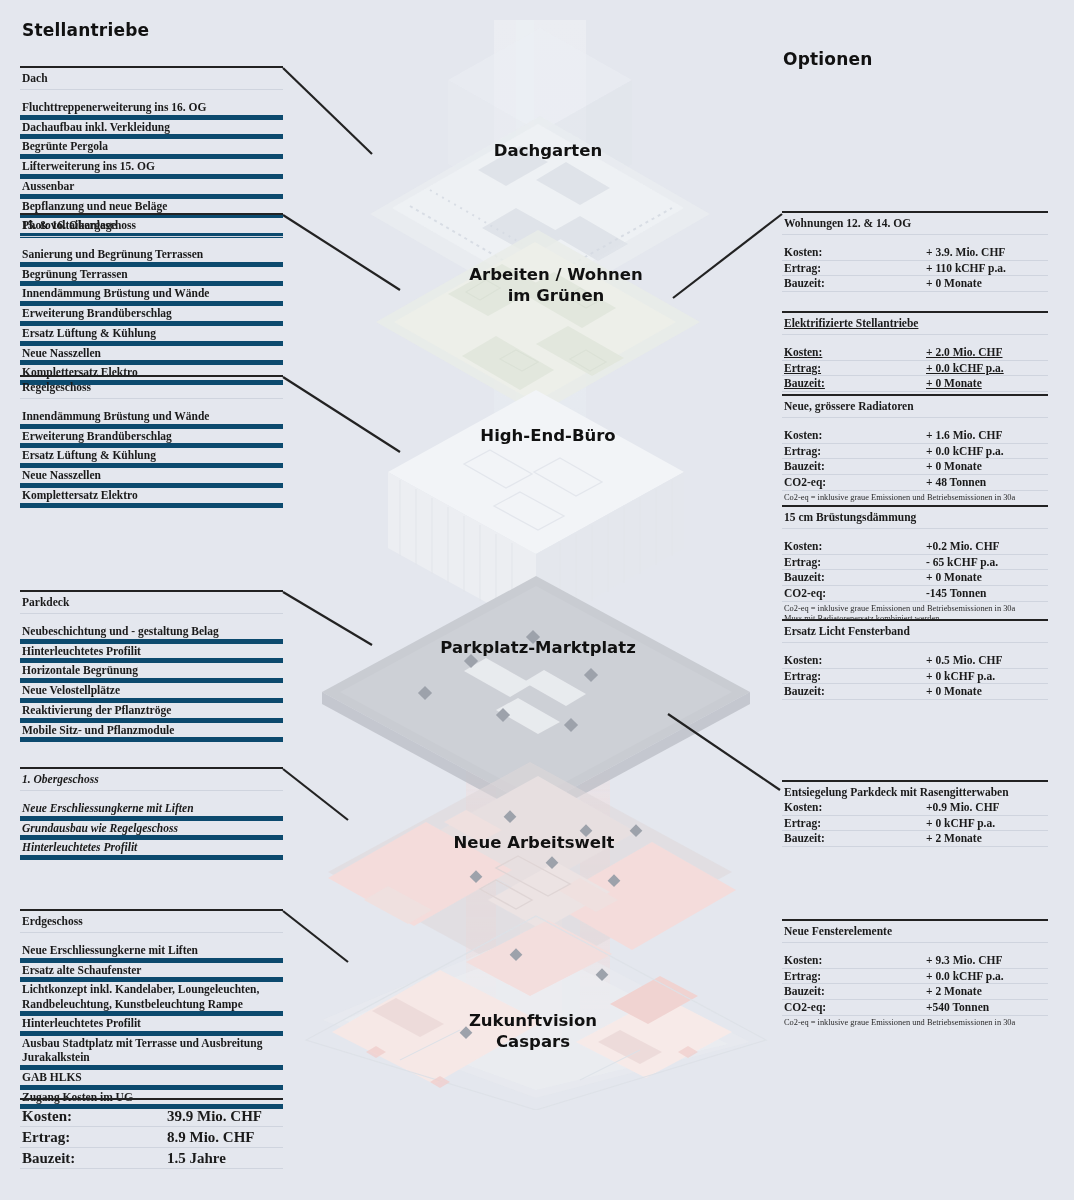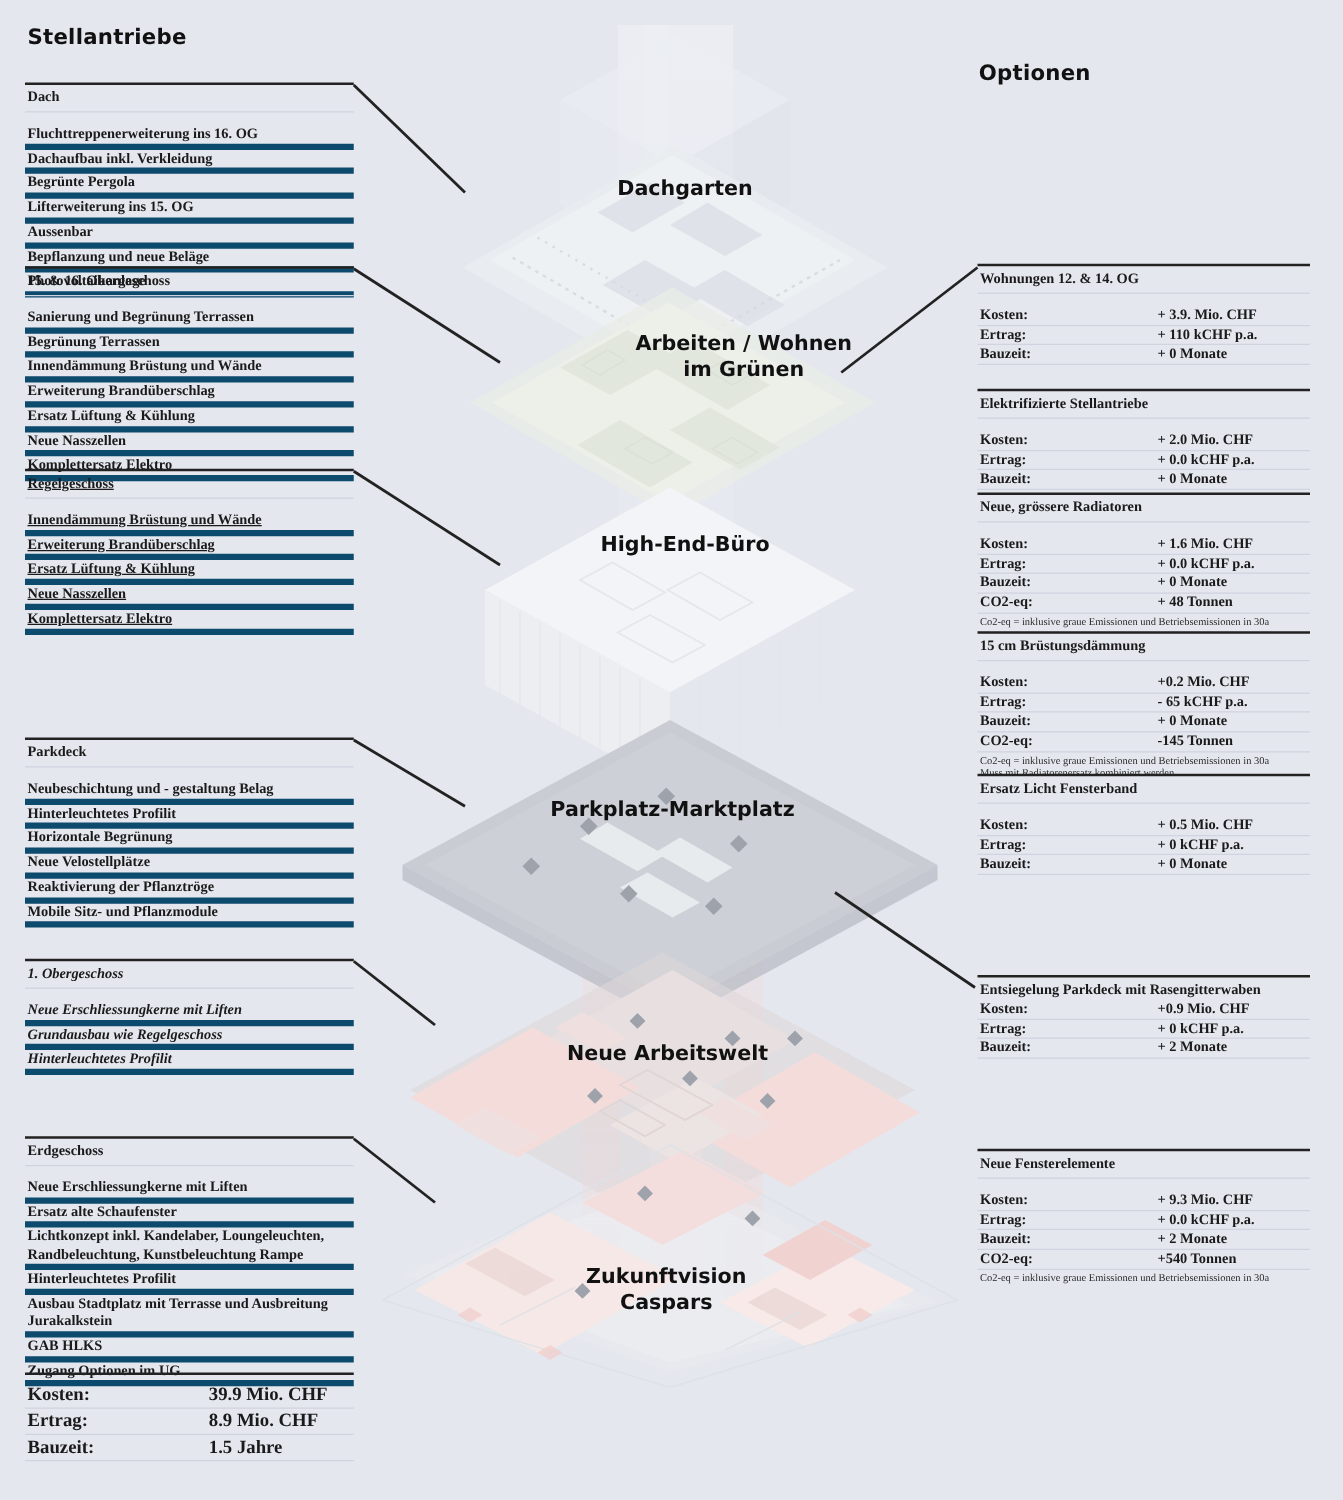--- a/index.html
+++ b/index.html
@@ -244,21 +244,21 @@
         </g>
         <g fill="#f0cfcd" opacity=".8">
           <polygon points="96,1026 106,1032 96,1038 86,1032"></polygon>
           <polygon points="408,1026 418,1032 408,1038 398,1032"></polygon>
           <polygon points="160,1056 170,1062 160,1068 150,1062"></polygon>
         </g>
       </g>
     </svg>
 
     <div class="iso-label" style="left:268px;top:120px;">Dachgarten</div>
-    <div class="iso-label" style="left:276px;top:244px;margin-left:39px;">Arbeiten / Wohnen
+    <div class="iso-label" style="left:276px;top:244px;">Arbeiten / Wohnen
 im Grünen</div>
     <div class="iso-label" style="left:268px;top:405px;">High-End-Büro</div>
     <div class="iso-label" style="left:258px;top:617px;">Parkplatz-Marktplatz</div>
     <div class="iso-label" style="left:254px;top:784px;margin-top:28px;">Neue Arbeitswelt</div>
     <div class="iso-label" style="left:253px;top:990px;">Zukunftvision
 Caspars</div>
   </div>
 
   <svg id="connectors">
     <g stroke="#222" stroke-width="2.2" fill="none">
@@ -297,21 +297,21 @@
       <div class="row">Sanierung und Begrünung Terrassen</div>
       <div class="row">Begrünung Terrassen</div>
       <div class="row">Innendämmung Brüstung und Wände</div>
       <div class="row">Erweiterung Brandüberschlag</div>
       <div class="row">Ersatz Lüftung &amp; Kühlung</div>
       <div class="row">Neue Nasszellen</div>
       <div class="row">Komplettersatz Elektro</div>
     </div>
   </div>
 
-  <div class="block" style="left:20px;top:375px;width:263px;text-decoration:underline;">
+  <div class="block" style="left:20px;top:375px;width:263px;">
     <div class="rule"></div>
     <div class="blk-head">Regelgeschoss</div>
     <div class="rowlist">
       <div class="row">Innendämmung Brüstung und Wände</div>
       <div class="row">Erweiterung Brandüberschlag</div>
       <div class="row">Ersatz Lüftung &amp; Kühlung</div>
       <div class="row">Neue Nasszellen</div>
       <div class="row">Komplettersatz Elektro</div>
     </div>
   </div>
@@ -342,21 +342,21 @@
   <div class="block" style="left:20px;top:909px;width:263px;">
     <div class="rule"></div>
     <div class="blk-head">Erdgeschoss</div>
     <div class="rowlist">
       <div class="row">Neue Erschliessungkerne mit Liften</div>
       <div class="row">Ersatz alte Schaufenster</div>
       <div class="row wrap-end">Lichtkonzept inkl. Kandelaber, Loungeleuchten, Randbeleuchtung, Kunstbeleuchtung Rampe</div>
       <div class="row">Hinterleuchtetes Profilit</div>
       <div class="row wrap-end">Ausbau Stadtplatz mit Terrasse und Ausbreitung Jurakalkstein</div>
       <div class="row">GAB HLKS</div>
-      <div class="row">Zugang Optionen im UG</div>
+      <div class="row">Zugang Kosten im UG</div>
     </div>
   </div>
 
   <div class="block" id="summary" style="left:20px;top:1098px;width:263px;">
     <div class="rule"></div>
     <div style="height:6px"></div>
     <div class="srow">
       <div class="k">Kosten:</div>
       <div class="v">39.9 Mio. CHF</div>
     </div>
@@ -382,21 +382,21 @@
           <div class="k">Ertrag:</div>
           <div class="v">+ 110 kCHF p.a.</div>
         </div>
       <div class="kv">
           <div class="k">Bauzeit:</div>
           <div class="v">+ 0 Monate</div>
         </div>
     </div>
   </div>
 
-  <div class="block" style="left:782px;top:311px;width:266px;">
+  <div class="block" style="left:782px;top:311px;width:266px;text-decoration:underline;">
     <div class="rule"></div>
     <div class="blk-head">Elektrifizierte Stellantriebe</div>
     <div class="rowlist">
       <div class="kv">
           <div class="k">Kosten:</div>
           <div class="v">+ 2.0 Mio. CHF</div>
         </div>
       <div class="kv">
           <div class="k">Ertrag:</div>
           <div class="v">+ 0.0 kCHF p.a.</div>

